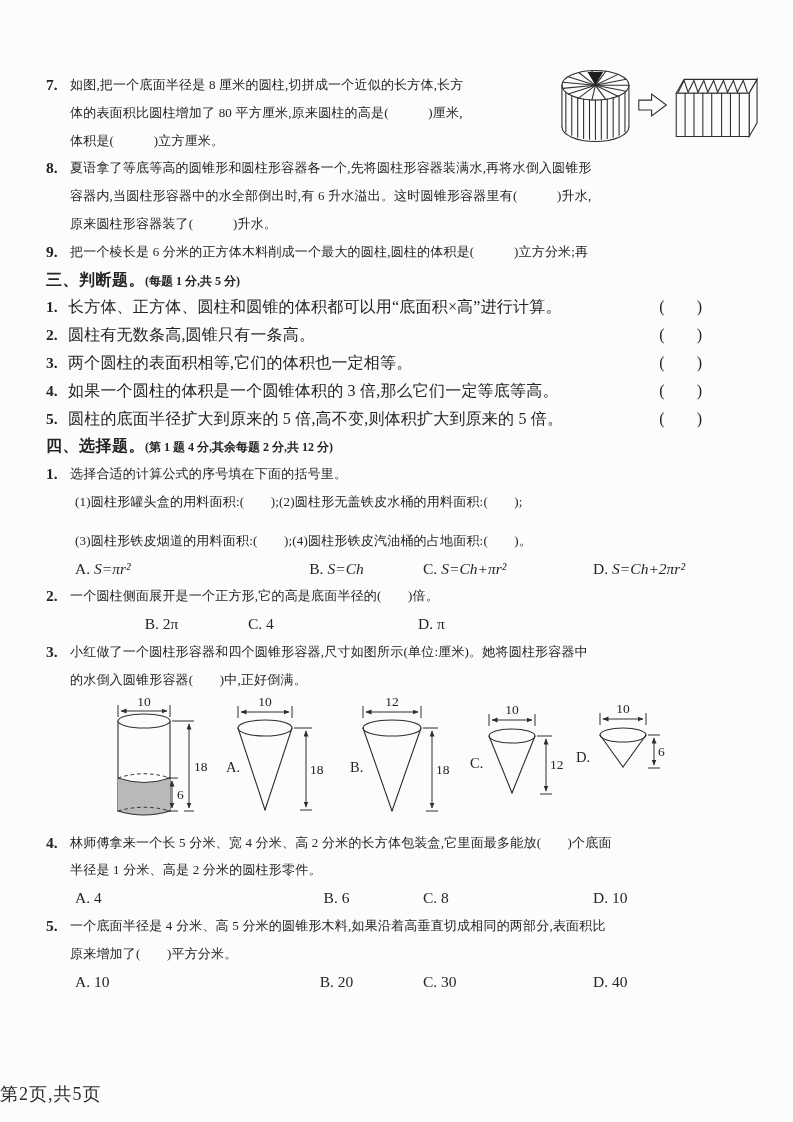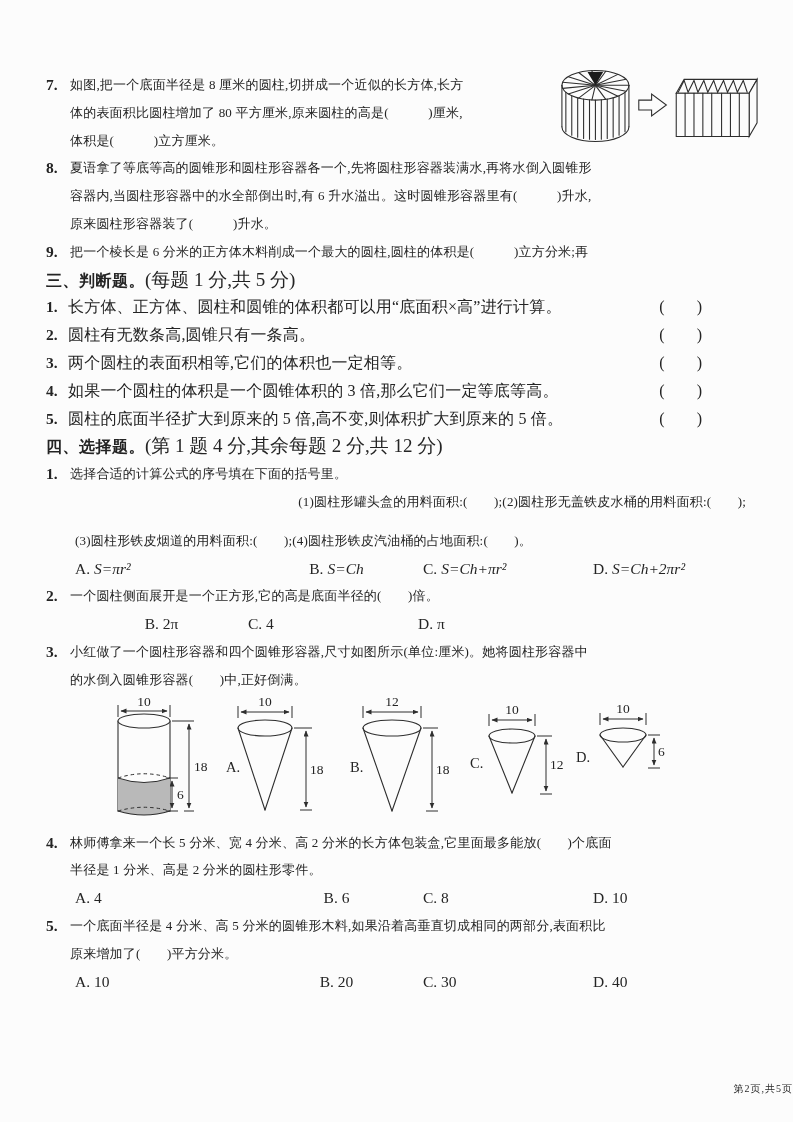--- a/index.html
+++ b/index.html
@@ -9,43 +9,43 @@
     font-family:"Liberation Serif","DejaVu Serif",serif;
   }
   .sheet{position:absolute;left:46px;top:71px;width:700px;}
   .rel{position:relative;}
   .row{display:flex;align-items:flex-start;}
   .qno{flex:0 0 24px;font-weight:bold;font-size:15.5px;line-height:27.8px;white-space:pre;}
   .qbody{flex:1;min-width:0;}
   .ln{height:27.8px;line-height:27.8px;font-size:13px;white-space:pre;letter-spacing:.2px;}
   .sec-h{height:27.8px;line-height:27.8px;font-size:16px;}
   .sec-h .t{font-weight:bold;letter-spacing:.5px;}
-  .sec-h .note{font-weight:normal;font-size:19px;}
+  .sec-h .note{font-weight:bold;font-size:12px;}
   .jrow{display:flex;height:27.8px;line-height:27.8px;}
   .jno{flex:0 0 22px;font-weight:bold;font-size:15.5px;}
   .jtext{flex:1;font-size:16px;letter-spacing:.2px;white-space:pre;}
   .jbracket{margin-right:44px;font-size:16px;white-space:pre;}
   .opts{display:flex;height:27.8px;line-height:27.8px;padding-left:5px;font-size:15.5px;}
   .opt1{width:175px;white-space:pre;}
   .opt2{width:173px;white-space:pre;text-align:center;}
   .opt3{width:170px;white-space:pre;}
   .opt4{white-space:pre;}
   .formula{font-style:italic;padding-left:4px;}
   .fig7{position:absolute;top:-4px;right:-15px;width:205px;height:80px;}
   .fig3{margin-left:14px;height:135px;}
   svg{display:block;}
   .sk{stroke:#2e2e2e;stroke-width:1.1;fill:none;stroke-linecap:round;}
   .skf{stroke:#2e2e2e;stroke-width:1.1;fill:#fcfcfc;}
   .dim{stroke:#2e2e2e;stroke-width:1;fill:none;}
   .dash{stroke:#2e2e2e;stroke-width:1;fill:none;stroke-dasharray:3.5,3;}
   .water{fill:#b9b9b9;}
   .svgtxt{font-size:13.5px;fill:#242424;font-family:"Liberation Serif","DejaVu Serif",serif;}
   .conelabel{font-size:14.5px;fill:#242424;font-family:"Liberation Serif","DejaVu Serif",serif;}
-  .footer{position:absolute;left:0;top:1082px;width:793px;text-align:right;
-    font-size:10px;letter-spacing:1px;color:#2a2a2a;}
+  .footer{position:absolute;left:0;top:1082px;width:793px;text-align:left;
+    font-size:18px;letter-spacing:1px;color:#2a2a2a;}
 </style>
 </head>
 <body>
 
 <div class="sheet">
 
   <div class="rel">
     <div class="fig7">
       <svg width="205" height="80" viewBox="0 0 208 80">
         <g>
@@ -161,21 +161,21 @@
   </div>
 
   <div class="sec-h">
     <span class="t">四、选择题。</span><span class="note">(第 1 题 4 分,其余每题 2 分,共 12 分)</span>
   </div>
 
   <div class="row">
     <span class="qno">1.</span>
     <div class="qbody">
       <div class="ln">选择合适的计算公式的序号填在下面的括号里。</div>
-      <div class="ln" style="padding-left:5px;text-align:right;">(1)圆柱形罐头盒的用料面积:(  );(2)圆柱形无盖铁皮水桶的用料面积:(  );</div>
+      <div class="ln" style="padding-left:5px;">(1)圆柱形罐头盒的用料面积:(  );(2)圆柱形无盖铁皮水桶的用料面积:(  );</div>
       <div class="ln" style="padding-left:5px;margin-top:11px;">(3)圆柱形铁皮烟道的用料面积:(  );(4)圆柱形铁皮汽油桶的占地面积:(  )。</div>
       <div class="opts">
         <span class="opt1"><span>A.</span><span class="formula">S=πr²</span></span>
         <span class="opt2"><span>B.</span><span class="formula">S=Ch</span></span>
         <span class="opt3"><span>C.</span><span class="formula">S=Ch+πr²</span></span>
         <span class="opt4"><span>D.</span><span class="formula">S=Ch+2πr²</span></span>
       </div>
     </div>
   </div>
 

